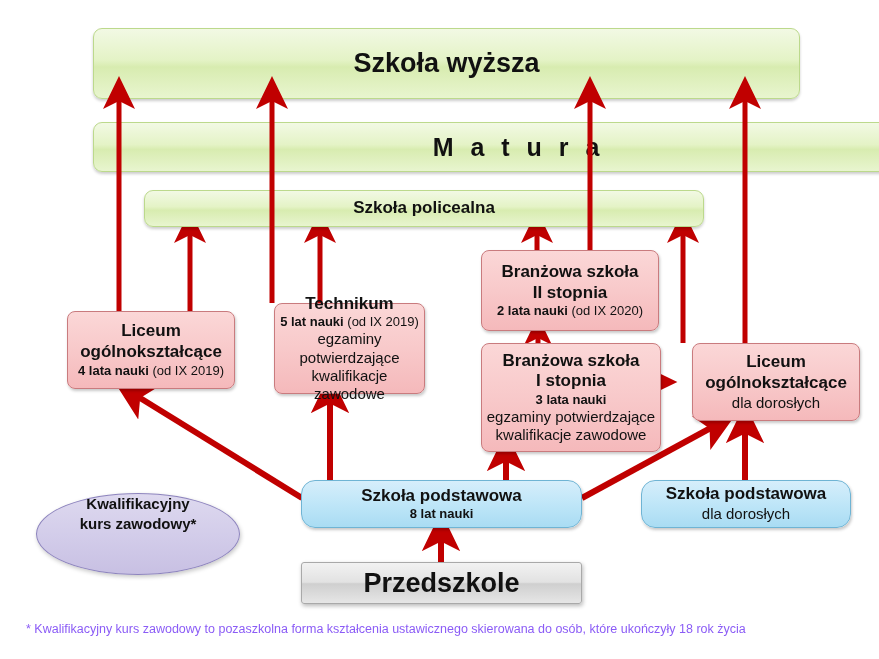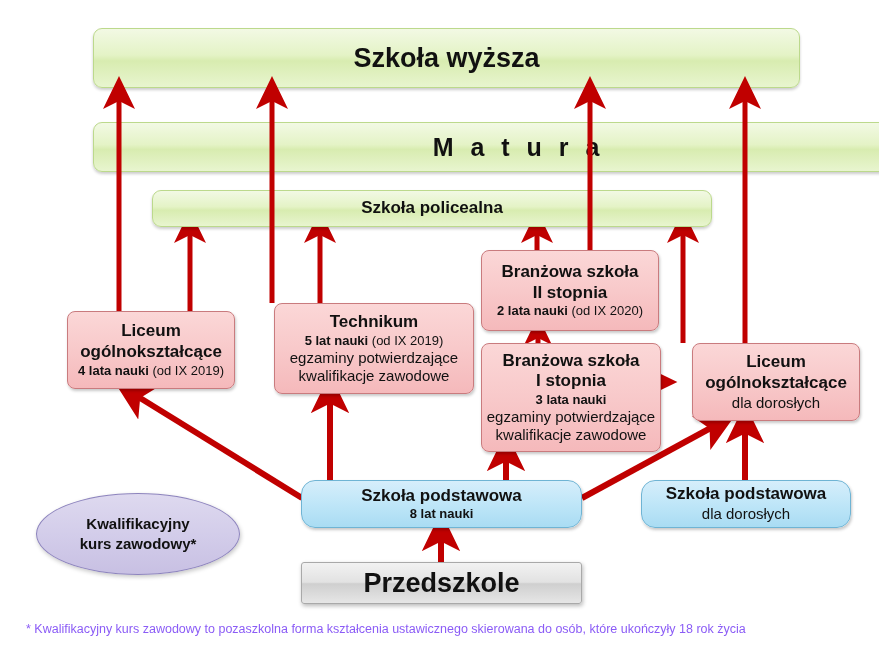--- a/index.html
+++ b/index.html
@@ -69,21 +69,20 @@
     justify-content: center;
   }
 
   
   .ellipse {
     position: absolute;
     box-sizing: border-box;
     display: flex;
     flex-direction: column;
     align-items: center;
-    justify-content: center;
     text-align: center;
     border-radius: 50%;
     background: linear-gradient(to bottom, #ded9ef 0%, #d3cdea 50%, #c8c0e3 100%);
     border: 1px solid #8d84bd;
     box-shadow: 1px 2px 4px rgba(0,0,0,0.22);
     color: #111111;
     z-index: 5;
     line-height: 1.35;
   }
 
@@ -154,39 +153,39 @@
 
       <line x1="582" y1="498" x2="718" y2="424" stroke-width="6" marker-end="url(#ah)"></line>
 
       <line x1="745" y1="480" x2="745" y2="424" stroke-width="6" marker-end="url(#ah)"></line>
 
       <line x1="441" y1="562" x2="441" y2="532" stroke-width="6" marker-end="url(#ah)"></line>
 
     </g>
   </svg>
 
-  <div class="box green" style="left:93px; top:28px; width:707px; height:60px;">
+  <div class="box green" style="left:93px; top:28px; width:707px; height:71px;">
     <div class="t1 xl">Szkoła wyższa</div>
   </div>
 
   <div class="box green" style="left:93px; top:122px; width:851px; height:50px;">
     <div class="t1 lg">M a t u r a</div>
   </div>
 
-  <div class="box green" style="left:152px; top:190px; width:560px; height:37px;">
+  <div class="box green" style="left:144px; top:190px; width:560px; height:37px;">
     <div class="t1 md">Szkoła policealna</div>
   </div>
 
   <div class="box pink" style="left:36px; top:311px; width:168px; height:78px;">
     <div class="md">Liceum</div>
     <div class="md">ogólnokształcące</div>
     <div class="xs"><span>4 lata nauki</span><span class="nb"> (od IX 2019)</span></div>
   </div>
 
-  <div class="box pink" style="left:243px; top:303px; width:200px; height:91px;">
+  <div class="box pink" style="left:243px; top:303px; width:151px; height:91px;">
     <div class="md">Technikum</div>
     <div class="xs"><span>5 lat nauki</span><span class="nb"> (od IX 2019)</span></div>
     <div class="xs-n">egzaminy potwierdzające</div>
     <div class="xs-n">kwalifikacje zawodowe</div>
   </div>
 
   <div class="box pink" style="left:450px; top:250px; width:178px; height:81px;">
     <div class="md">Branżowa szkoła</div>
     <div class="md">II stopnia</div>
     <div class="xs"><span>2 lata nauki</span><span class="nb"> (od IX 2020)</span></div>

